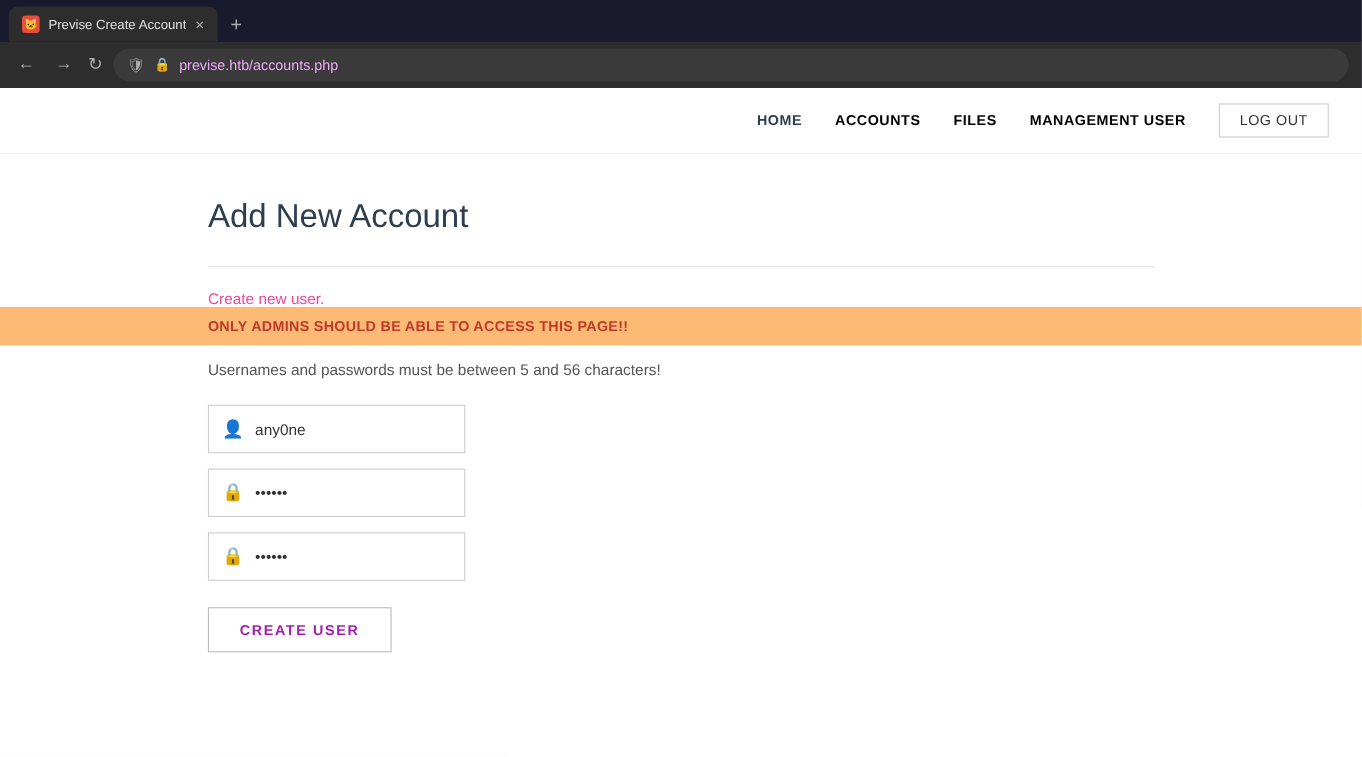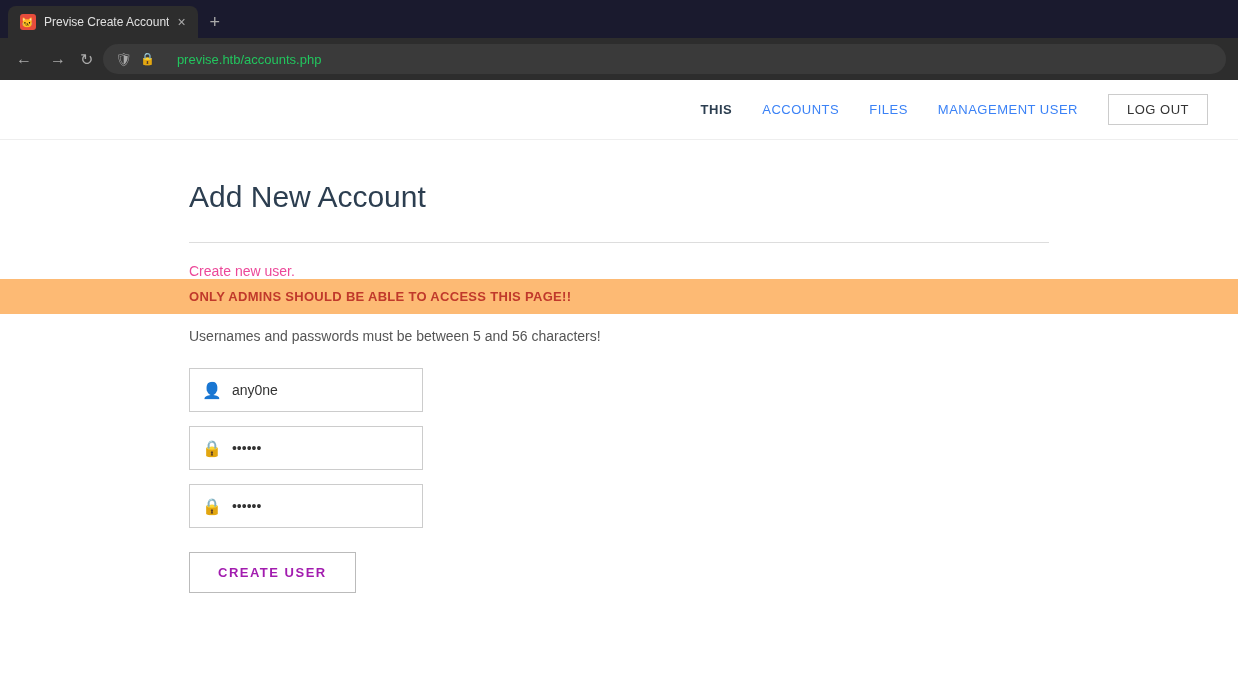--- a/index.html
+++ b/index.html
@@ -97,23 +97,22 @@
     }
     .shield-icon {
       color: #aaa;
       font-size: 13px;
     }
     .lock-icon-addr {
       color: #888;
       font-size: 12px;
     }
     .url-text {
-      color: #22c55e;
-      font-size: 13px;
-      margin-left: 14px;
+      color: #f0abfc;
+      font-size: 13px;
     }
 
     
     .page-content {
       background: #ffffff;
       min-height: calc(688px - 80px);
     }
 
     
     .navbar {
@@ -126,23 +125,23 @@
       border-bottom: 1px solid #eee;
     }
     .nav-links {
       display: flex;
       align-items: center;
       gap: 30px;
     }
     .nav-link {
       text-decoration: none;
       font-size: 13px;
-      color: #3b82f6;
+      color: #000000;
       letter-spacing: 0.5px;
-      font-weight: 400;
+      font-weight: 700;
     }
     .nav-link.active {
       color: #2c3e50;
       font-weight: 600;
     }
     .logout-btn {
       border: 1px solid #ccc;
       background: #fff;
       padding: 7px 18px;
       font-size: 13px;
@@ -251,21 +250,21 @@
       <span class="lock-icon-addr">🔒</span>
       <span class="url-text">previse.htb/accounts.php</span>
     </div>
   </div>
 </div>
 
 <div class="page-content">
 
   <nav class="navbar">
     <div class="nav-links">
-      <a href="#" class="nav-link active">THIS</a>
+      <a href="#" class="nav-link active">HOME</a>
       <a href="#" class="nav-link">ACCOUNTS</a>
       <a href="#" class="nav-link">FILES</a>
       <a href="#" class="nav-link">MANAGEMENT USER</a>
       <button class="logout-btn">LOG OUT</button>
     </div>
   </nav>
 
   <div class="main-content">
     <h1 class="page-title">Add New Account</h1>
     <p class="subtitle">Create new user.</p>

